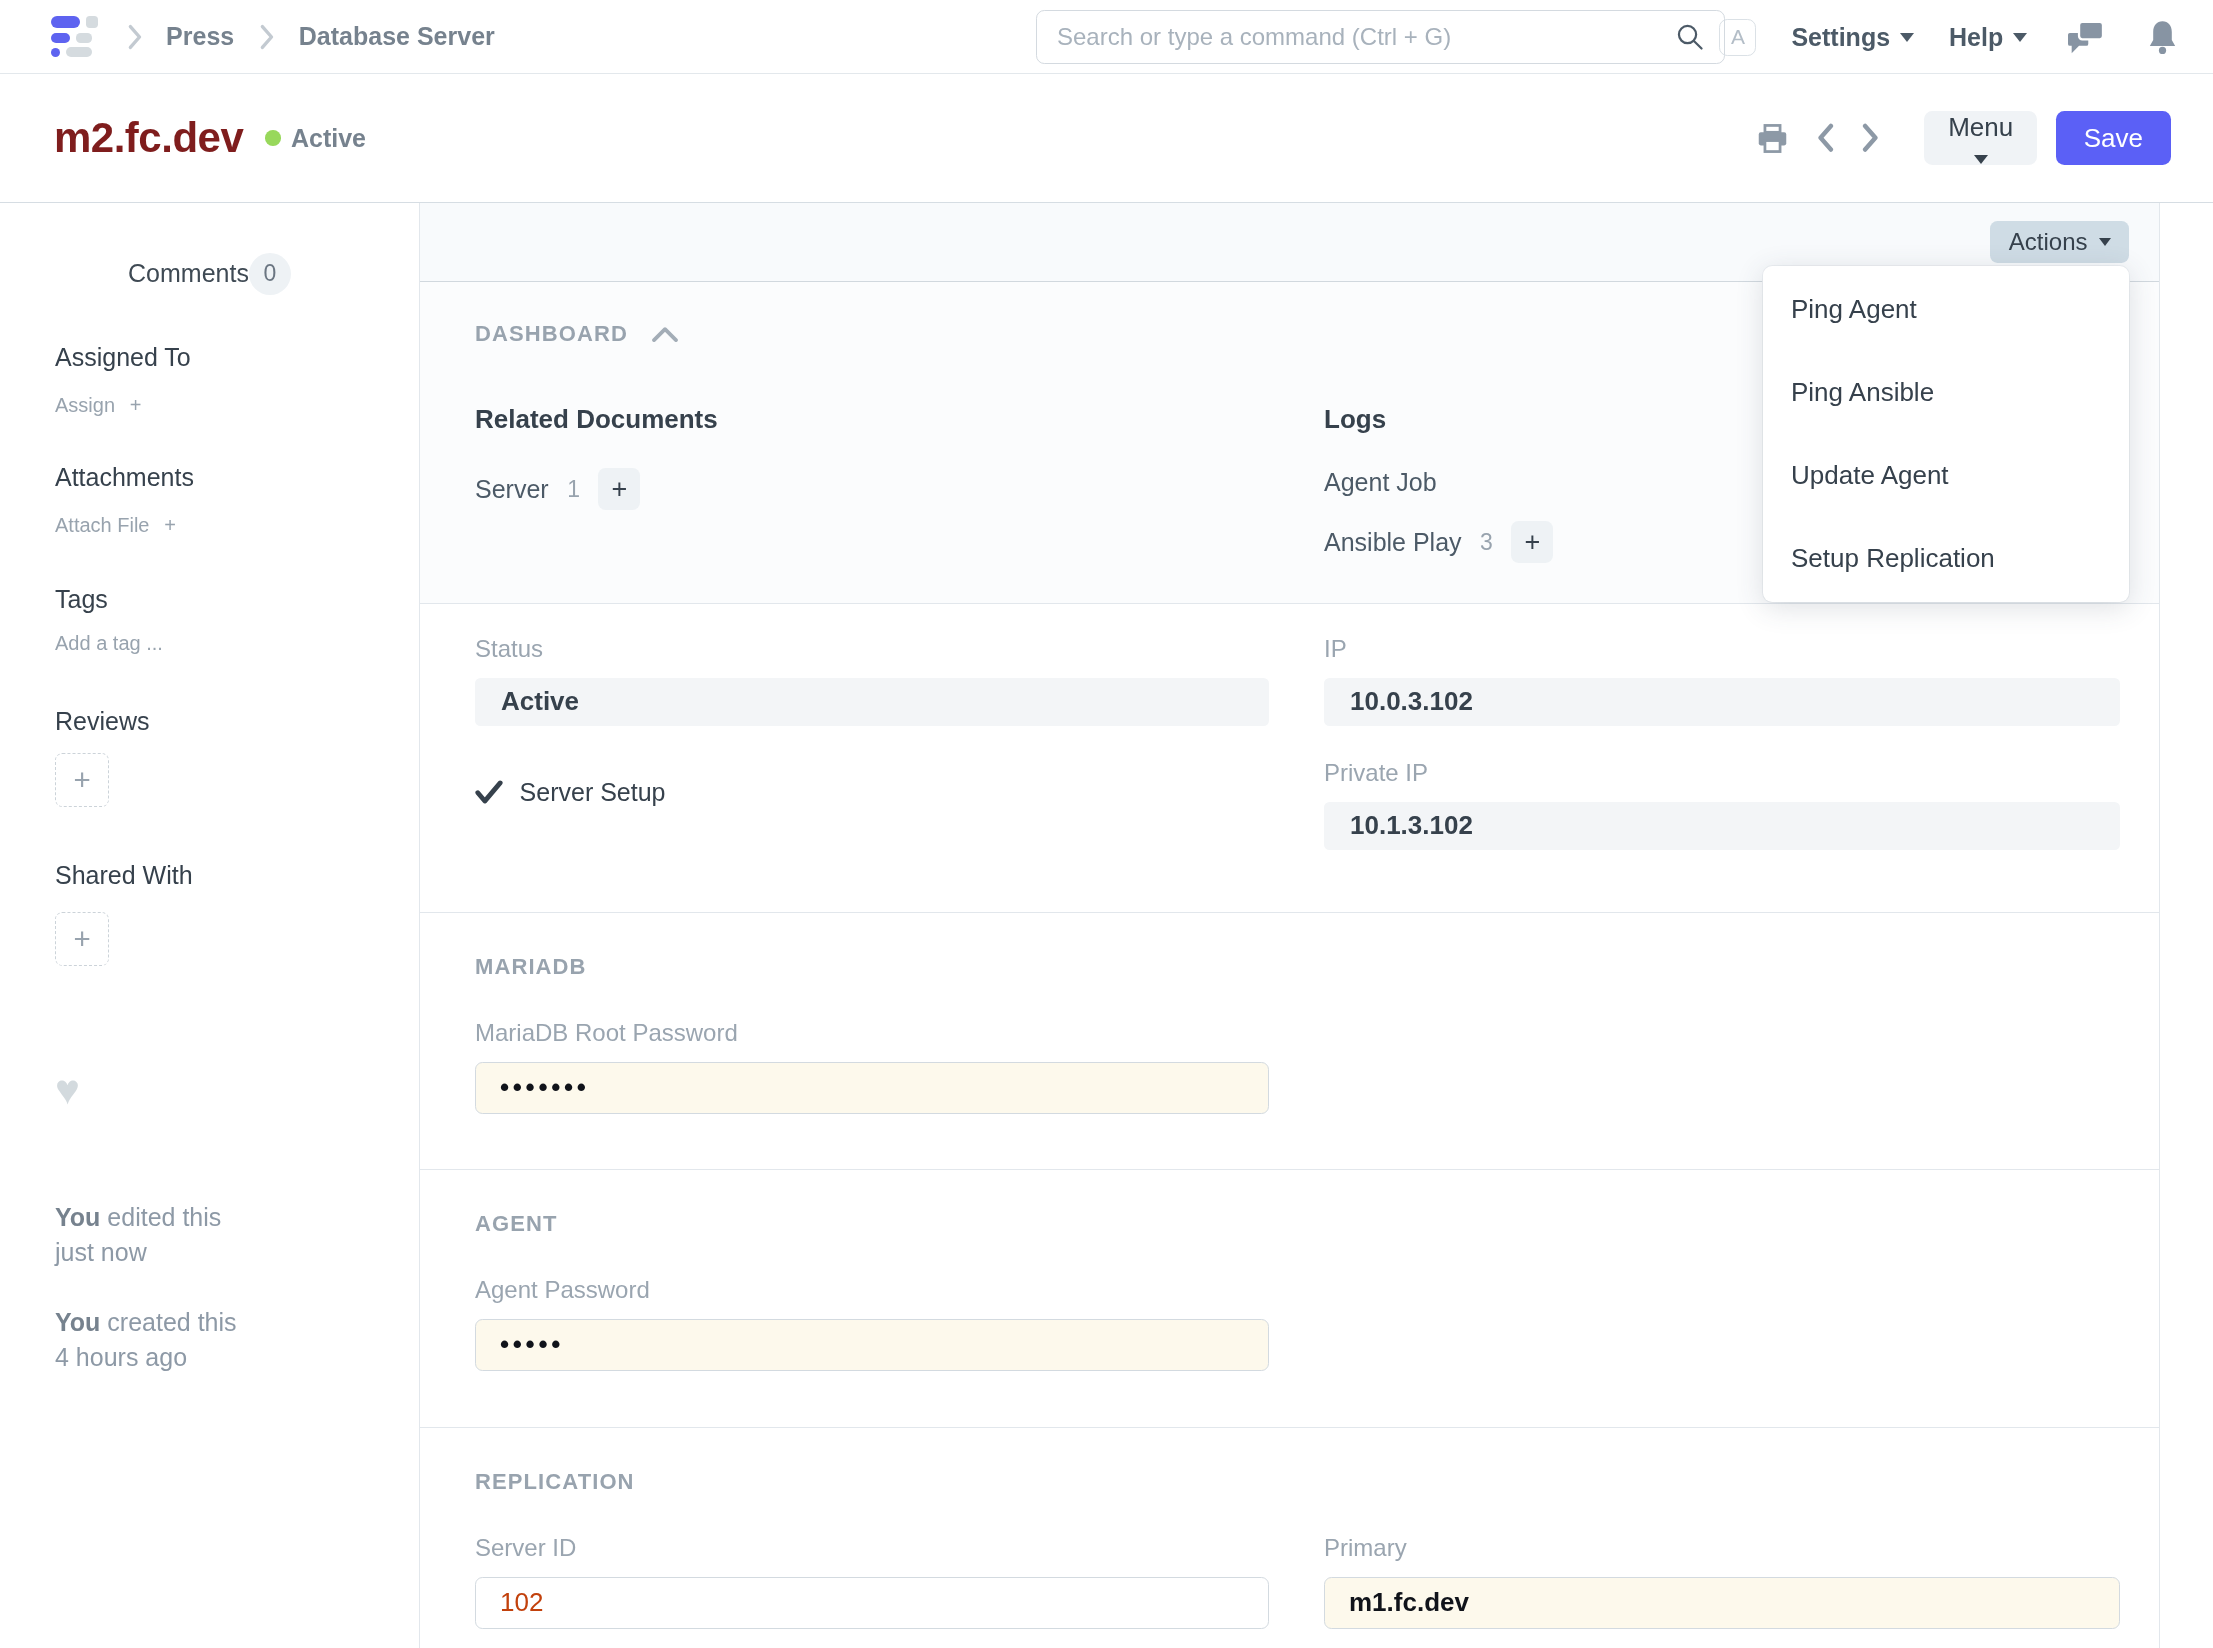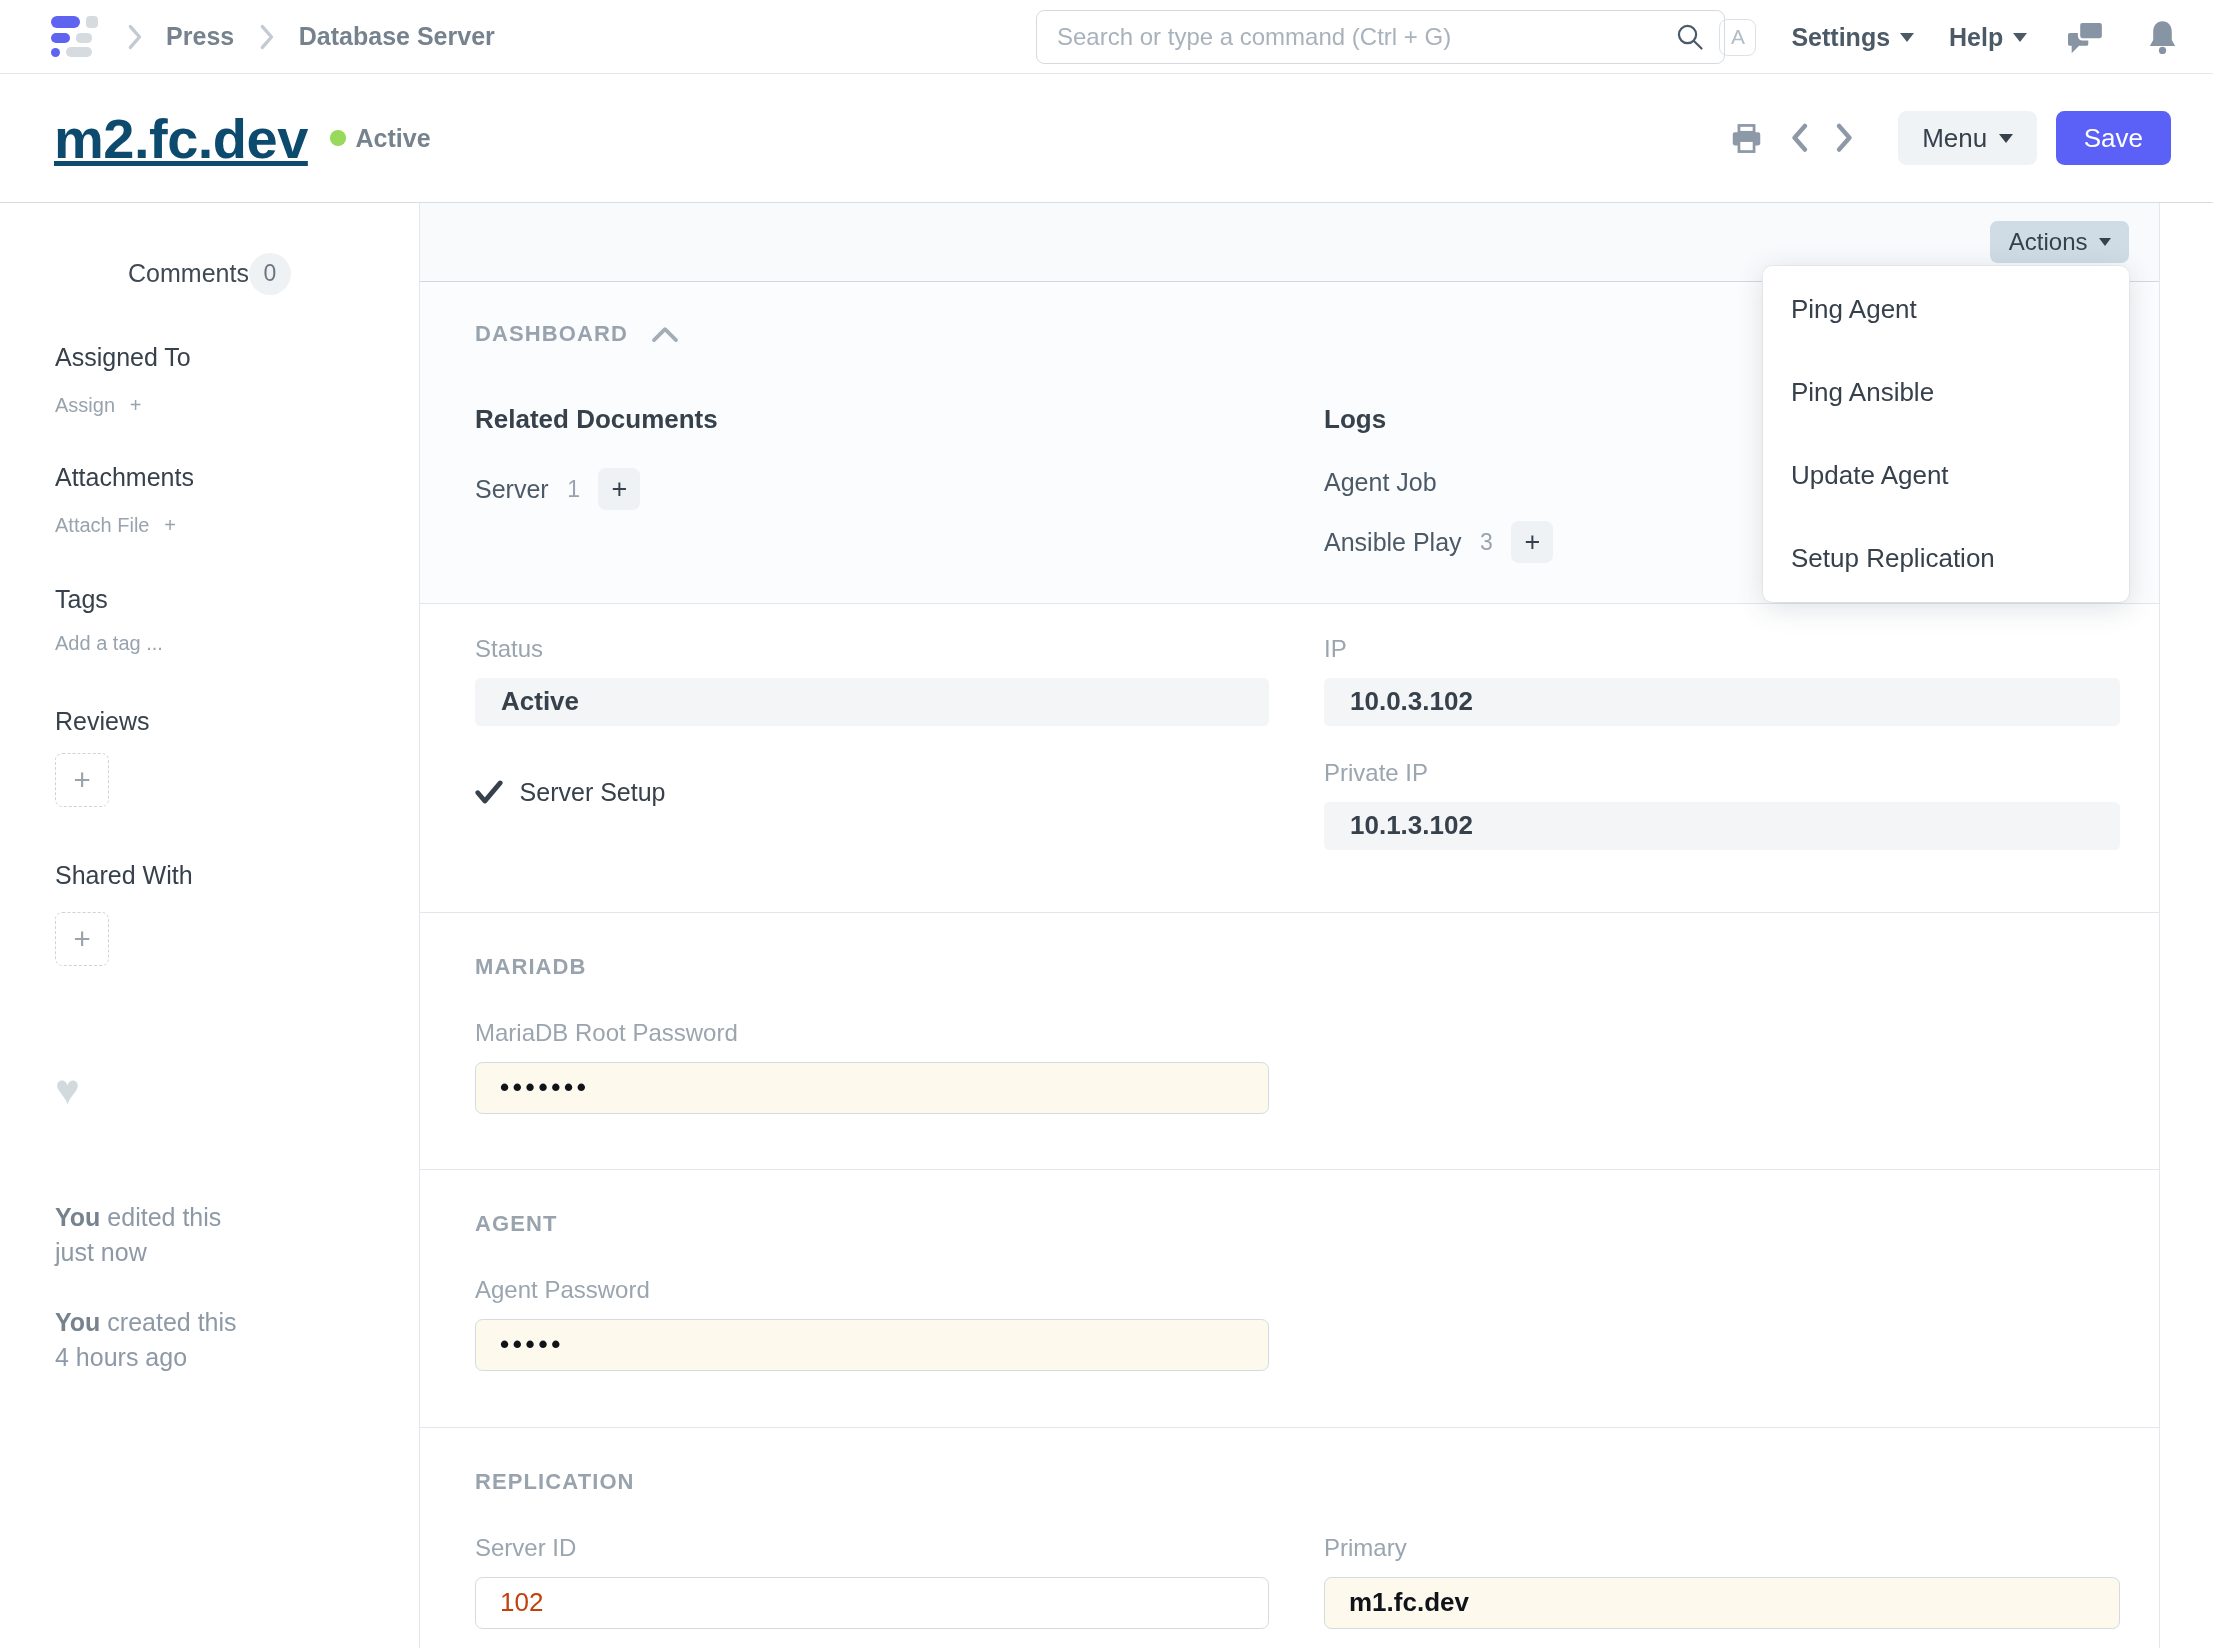--- a/index.html
+++ b/index.html
@@ -36,28 +36,28 @@
             display:flex; align-items:center; justify-content:center;
             font-size:21px; color:#b3bdc7; cursor:pointer; }
   .nav-link { display:flex; align-items:center; gap:10px; font-size:25px;
               font-weight:700; color:#4c5a67; cursor:pointer; }
   .caret-down { width:0; height:0; border-left:7.4px solid transparent;
                 border-right:7.4px solid transparent; border-top:9.2px solid #4c5a67; }
 
   
   .page-head { height:129px; border-bottom:0.9px solid #d6dde3;
                display:flex; align-items:center; padding:0 42px 0 54px; }
-  .doc-title { font-size:56px; font-weight:700; color:#0c4a6e; letter-spacing:-0.5px;text-decoration:underline; }
+  .doc-title { font-size:42px; font-weight:700; color:#7f1d1d; letter-spacing:-0.5px; }
   .ind-dot { width:15.7px; height:15.7px; border-radius:50%; background:#98d85b; margin-left:22px; }
   .ind-text { font-size:25px; font-weight:700; color:#76828e; margin-left:10px; }
   .head-right { margin-left:auto; display:flex; align-items:center; gap:18.5px; }
   .icon-btn { display:flex; align-items:center; justify-content:center; cursor:pointer; padding:3.7px; }
   .btn { height:54px; border-radius:8.3px; display:flex; align-items:center;
          justify-content:center; cursor:pointer; font-size:26px; }
-  .btn-menu { background:#f0f3f6; color:#36414c; padding:0 24px; gap:12px; margin-left:21px; }
+  .btn-menu { background:#f0f3f6; color:#36414c; padding:0 24px; gap:12px; margin-left:21px;flex-direction:column; }
   .btn-menu .caret-down { border-top-color:#36414c; }
   .btn-save { background:#5b60f6; color:#fff; padding:0 28px; }
 
   
   .content { display:flex; height:1445px; }
   .sidebar { width:420px; border-right:0.9px solid #e2e7ec; padding:33px 55px 0 55px; flex:none; }
   .sb-row { display:flex; justify-content:center; align-items:center; cursor:pointer; }
   .sb-comments { font-size:25px; color:#3f4a54; }
   .badge { min-width:42px; height:42px; border-radius:50%; background:#eef2f5;
            color:#6b7682; font-size:23px; display:flex; align-items:center; justify-content:center; }

